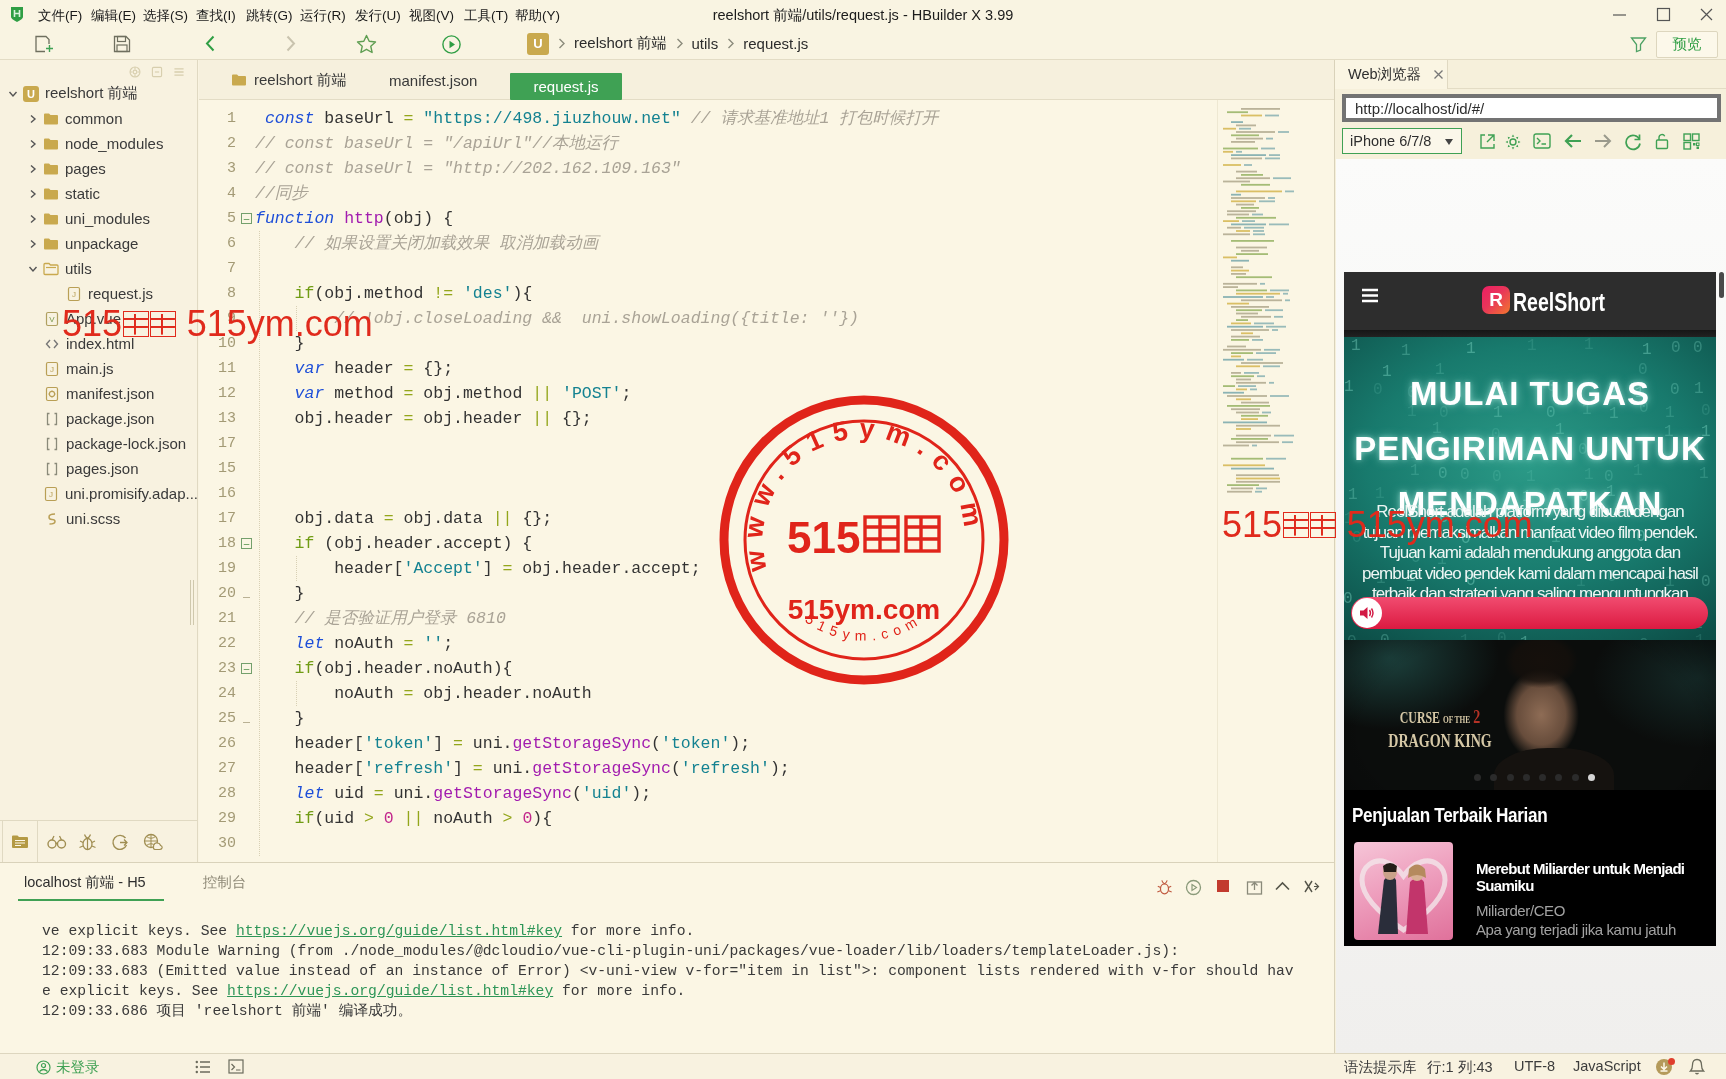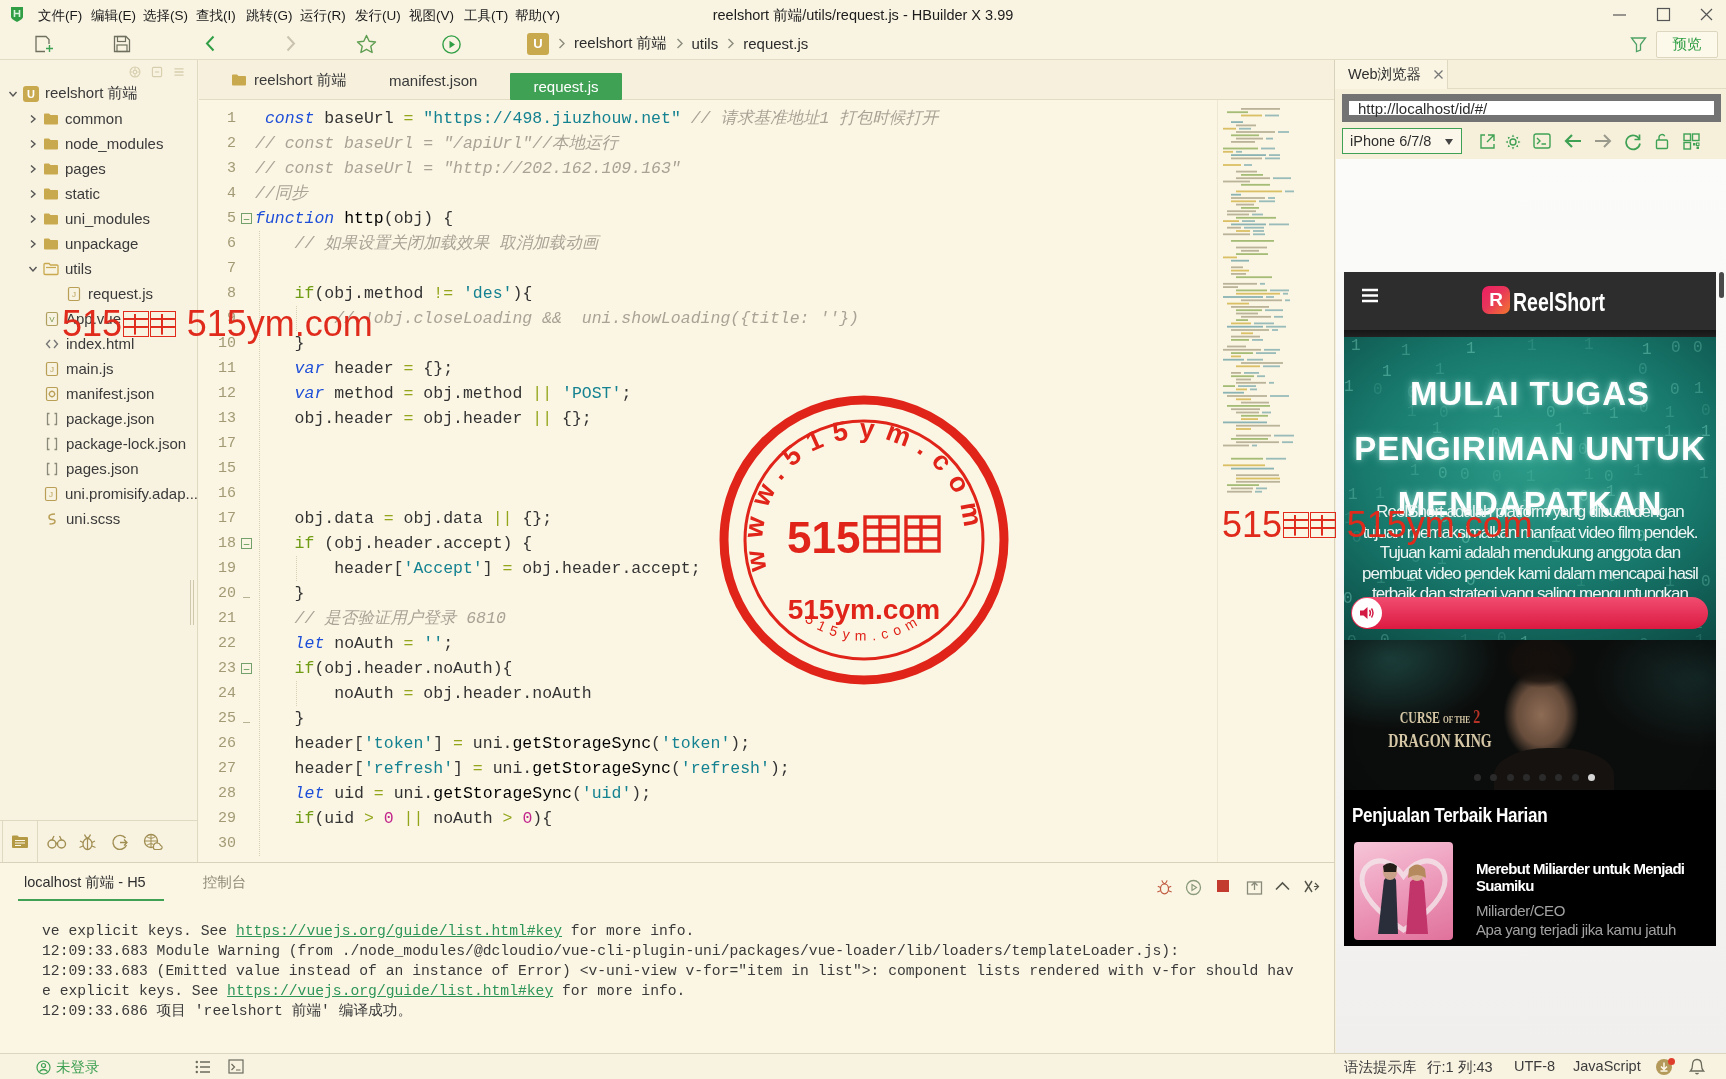--- a/index.html
+++ b/index.html
@@ -33,39 +33,39 @@
 #tabbar .tab{position:absolute;top:0;height:40px;display:flex;align-items:center;font-size:15px;color:#3a3a3a}
 #tab-active{position:absolute;left:311px;top:13px;width:112px;height:27px;background:#3fa154;color:#fff;font-size:15px;display:flex;align-items:center;justify-content:center;border-radius:1px;z-index:3}
 #codearea{position:absolute;left:0;top:40px;width:1135px;height:762px;overflow:hidden}
 #gutter{position:absolute;left:0;top:6px;width:37px;text-align:right;font:15px "Liberation Mono",monospace;color:#a39a75}
 #gutter .gl{height:25px;line-height:25px}
 #code{position:absolute;left:56px;top:6px;font:16.5px "Liberation Mono",monospace;color:#333;white-space:pre}
 #code .cl{height:25px;line-height:25px}
 #code i.k{color:#1d4ed8}
 #code i.c{color:#a9a396}
 #code .s{color:#148291}
-#code .f{color:#000000}
+#code .f{color:#a21caf}
 #code .o{color:#93a61b}
 #code .n{color:#c2268c}
 #code .g{color:#709c14}
 .foldbox{position:absolute;width:11px;height:11px;border:1px solid #74a06c;background:#fbf6e4;color:#4f8f46;font-size:10px;line-height:9px;text-align:center;z-index:2}
 .guide{position:absolute;width:0;border-left:1px dotted #d8d0b4}
 #minimap{position:absolute;left:1024px;top:5px;width:104px}
 #mmline{position:absolute;left:1018px;top:0;height:762px;border-left:1px solid #eee8d2}
 #console{position:absolute;left:0;top:862px;width:1334px;height:191px;background:#fbf6e4;border-top:1px solid #d9d2ba}
 #ctabs{position:absolute;left:24px;top:10px;font-size:14.5px;color:#2e2e2e}
 #ctabs .in{color:#8f8a78;margin-left:57px}
 #cunder{position:absolute;left:18px;top:36px;width:146px;border-top:2px solid #3fa154}
 #cicons svg{position:absolute;top:16px}
 #clog{position:absolute;left:42px;top:58px;font:14.7px "Liberation Mono",monospace;color:#3a3a3a;line-height:20px;white-space:pre}
 #clog a{color:#2e9658;text-decoration:underline}
 #rpanel{position:absolute;left:1334px;top:60px;width:392px;height:993px;background:#f6f0db;border-left:1px solid #d9d2ba}
 #rtabrow{position:absolute;left:0;top:0;width:392px;height:29px;border-bottom:1px solid #e3dcc5}
 #rtab{position:absolute;left:0;top:0;width:113px;height:29px;background:#faf5e3;border-right:1px solid #e0d9c2;display:flex;align-items:center;font-size:14.5px;color:#2e2e2e;z-index:2}
-#rurl{position:absolute;left:7px;top:34px;width:379px;height:28px;background:#fff;border:7px solid #737373;font-size:15px;color:#2e2e2e;display:flex;align-items:center;padding-left:9px}
+#rurl{position:absolute;left:7px;top:34px;width:379px;height:28px;background:#fff;border:4px solid #737373;font-size:15px;color:#2e2e2e;display:flex;align-items:center;padding-left:9px}
 #rdev{position:absolute;left:7px;top:68px;width:120px;height:26px;border:1.5px solid #3fa154;background:#fbf7ea;font-size:14.5px;color:#2e2e2e;display:flex;align-items:center;padding-left:7px}
 #rdev .tri{position:absolute;right:8px;top:10px;width:0;height:0;border-left:4.5px solid transparent;border-right:4.5px solid transparent;border-top:6px solid #444}
 #rtools svg{position:absolute;top:73px}
 #rview{position:absolute;left:1px;top:99px;width:390px;height:894px;background:linear-gradient(#fbfbfa,#f0efed)}
 #phone{position:absolute;left:8px;top:113px;width:372px;height:674px;background:#000;overflow:hidden}
 #phead{position:absolute;left:0;top:0;width:372px;height:58px;background:#2d2d2d}
 #pburger{position:absolute;left:18px;top:16px}
 #plogo{position:absolute;left:138px;top:14px;width:28px;height:28px;border-radius:7px;background:linear-gradient(135deg,#ec1e63 0%,#e8355a 45%,#f2772e 100%);display:flex;align-items:center;justify-content:center;color:#fff;font-weight:bold;font-size:19px}
 #plogotext{position:absolute;left:169px;top:16px;color:#fff;font-weight:bold;font-size:25px;transform:scaleX(.78);transform-origin:left top;white-space:nowrap}
 #pdivide{position:absolute;left:0;top:58px;width:372px;height:7px;background:linear-gradient(#161616,#222)}

